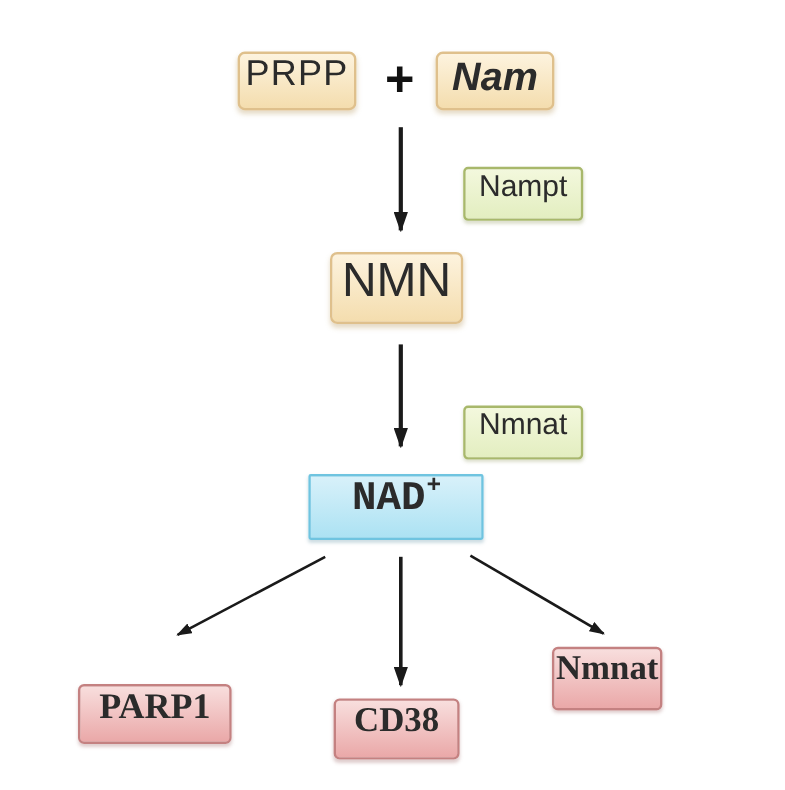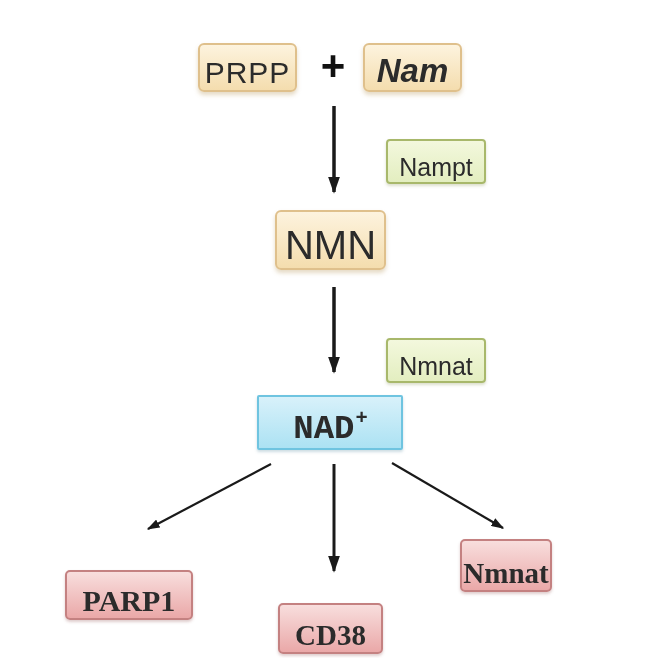--- a/index.html
+++ b/index.html
@@ -25,21 +25,21 @@
     fill: none;
   }
   .edge.thick { stroke-width: 3.5px; }
   .edge.mid   { stroke-width: 3px; }
   .edge.thin  { stroke-width: 2.2px; }
   .arrowhead-fill { fill: var(--arrow-color, #1a1a1a); }
 
   .node {
     position: absolute;
     display: flex;
-    align-items: flex-end;
+    align-items: flex-start;
     justify-content: center;
     border-radius: 6px;
     box-sizing: border-box;
     color: var(--text-color, #2b2b2b);
   }
   .node.substrate {
     background: linear-gradient(to bottom, var(--substrate-fill-top, #fdf3de), var(--substrate-fill-bottom, #f4ddae));
     border: 2px solid var(--substrate-border, #dfc08c);
     box-shadow: 0 3px 4px rgba(180,150,90,0.35);
   }
@@ -70,21 +70,21 @@
   #plus-sign  { position: absolute; left: 315px; top: 40px; width: 36px; height: 52px;
                 display: flex; align-items: center; justify-content: center;
                 font-size: 42px; font-weight: bold; color: #111; }
   #node-nam   { left: 363px; top: 43px;  width: 99px;  height: 49px; font-size: 33px; font-weight: bold; font-style: italic; }
   #node-nampt { left: 386px; top: 127px; width: 100px; height: 45px; font-size: 25px; }
   #node-nmn   { left: 275px; top: 210px; width: 111px; height: 60px; font-size: 40px; }
   #node-nmnat { left: 386px; top: 326px; width: 100px; height: 45px; font-size: 25px; }
   #node-nad   { left: 257px; top: 395px; width: 146px; height: 55px; font-size: 34px; font-weight: bold; }
   #node-nad sup { font-size: 60%; line-height: 0; position: relative; top: -2px; left: 1px; }
   #node-parp1 { left: 65px;  top: 570px; width: 128px; height: 50px; font-size: 30px; }
-  #node-cd38  { left: 278px; top: 603px; width: 105px; height: 51px; font-size: 29px; }
+  #node-cd38  { left: 278px; top: 582px; width: 105px; height: 51px; font-size: 29px; }
   #node-sirts { left: 460px; top: 539px; width: 92px;  height: 53px; font-size: 29px; }
 </style>
 </head>
 <body>
 
 <div class="canvas">
 
   <svg class="edges-layer" width="654" height="658" viewBox="0 0 654 658" xmlns="http://www.w3.org/2000/svg">
     <defs>
       <marker id="head-lg" viewBox="0 0 10 7" markerWidth="17" markerHeight="12" refX="9" refY="3.5" orient="auto" markerUnits="userSpaceOnUse">

